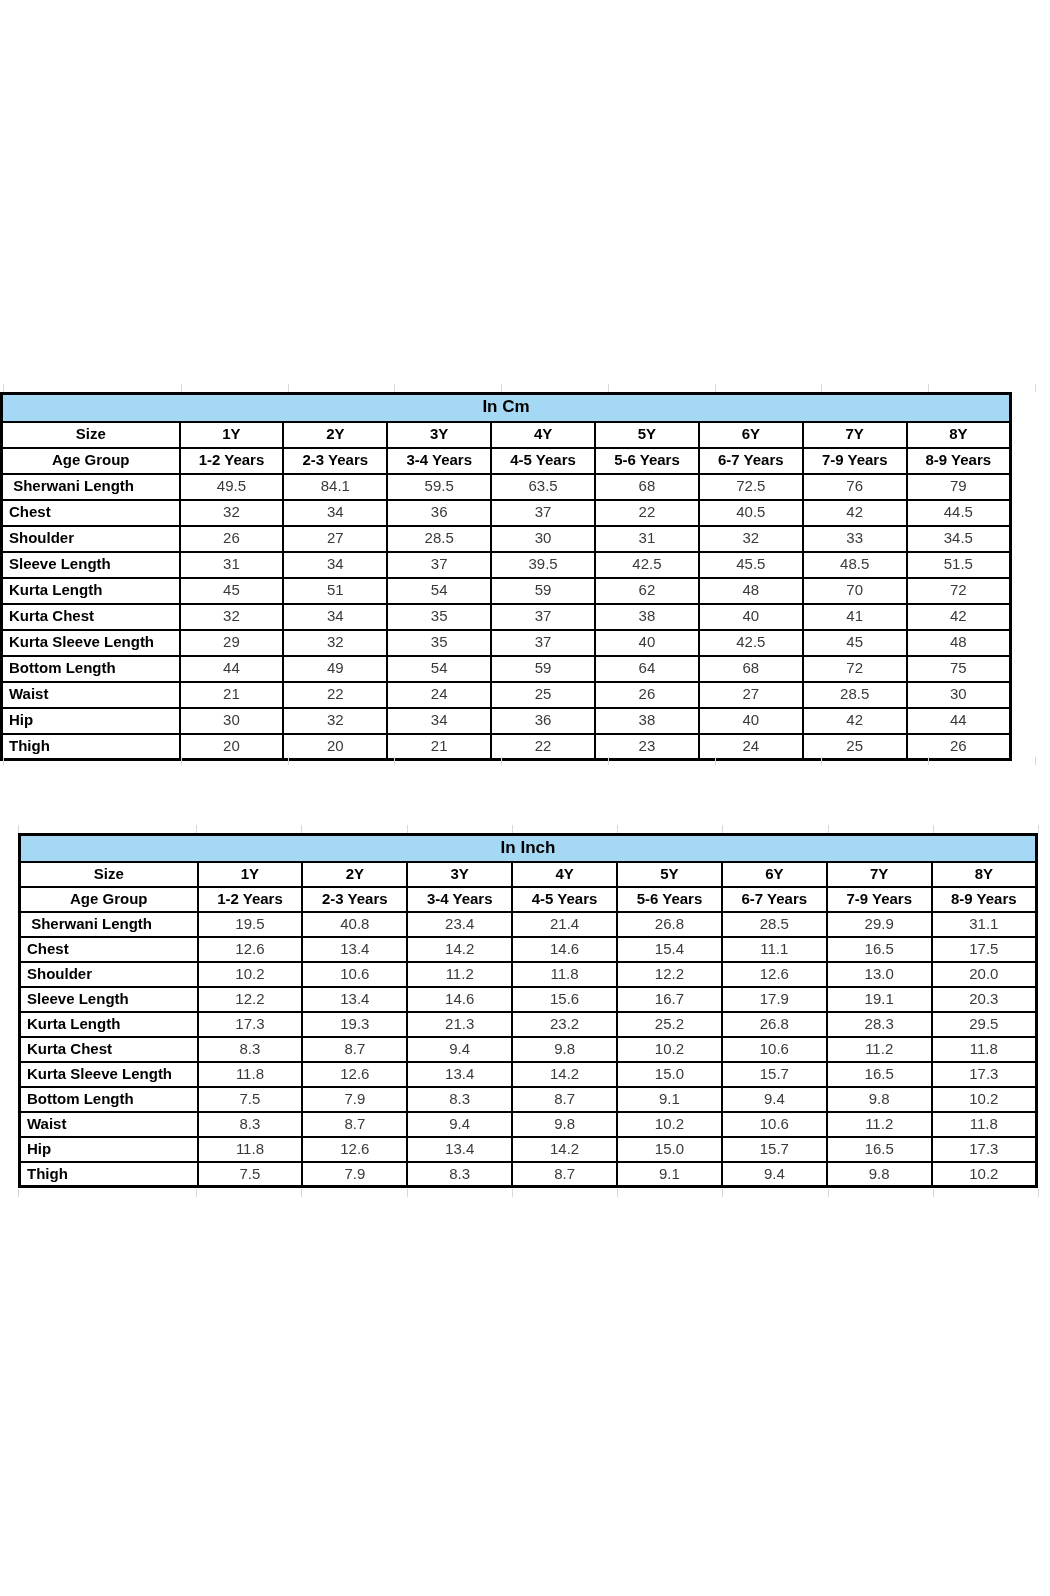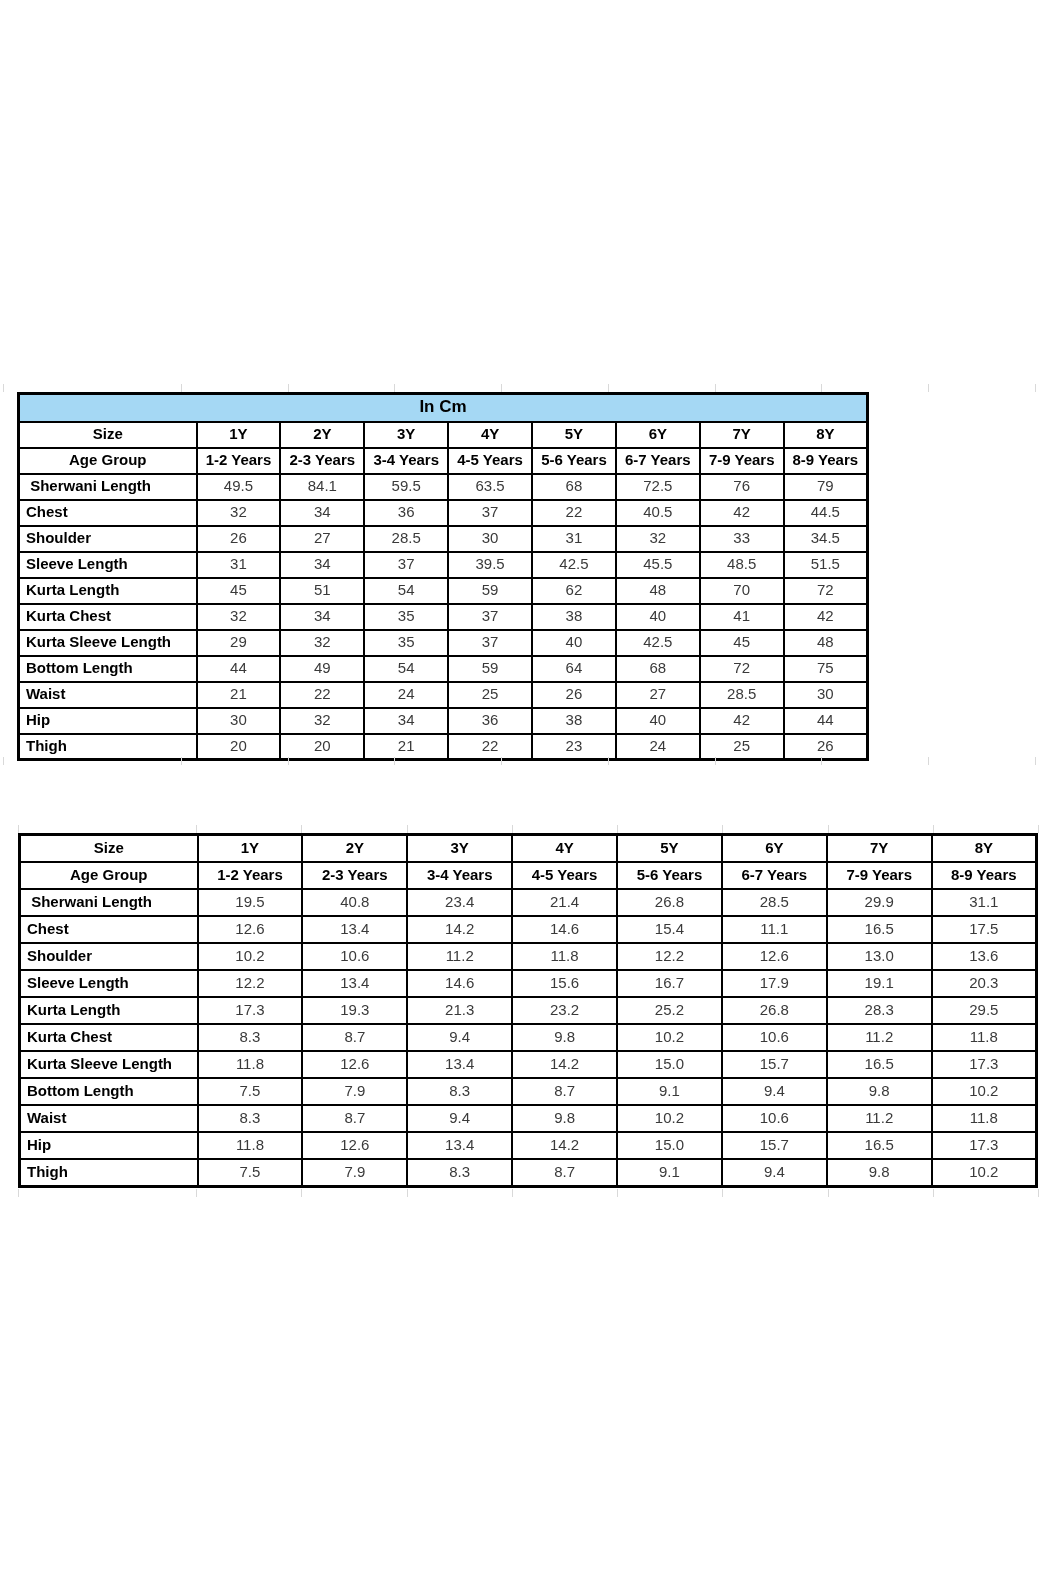--- a/index.html
+++ b/index.html
@@ -15,21 +15,21 @@
     width:1050px;height:1596px;background:#ffffff;
     font-family:"Liberation Sans", sans-serif;
   }
   .sheet{
     position:relative;width:1050px;height:1596px;background:#ffffff;overflow:hidden;
   }
   .size-table{
     position:absolute;border-collapse:collapse;table-layout:fixed;
     background:#ffffff;border:3px solid var(--border-col);
   }
-  .t1{left:17px;top:392px;width:852px;height:364px;}
+  .t1{left:0;top:392px;width:1012px;height:364px;}
   .t2{left:18px;top:833px;width:1020px;height:355px;}
   .size-table th,.size-table td{
     border:2px solid var(--border-col);
     padding:0 4px;
     text-align:center;
     vertical-align:middle;
     font-size:15px;
     line-height:1.1;
     color:var(--value-col);
     overflow:hidden;
@@ -233,20 +233,23 @@
       <col>
         <col>
         <col>
         <col>
         <col>
         <col>
         <col>
         <col>
     </colgroup>
     <tbody>
+        <tr class="title-row">
+          <th colspan="9">In Inch</th>
+        </tr>
         <tr class="size-row">
           <th>Size</th>
           <th>1Y</th>
           <th>2Y</th>
           <th>3Y</th>
           <th>4Y</th>
           <th>5Y</th>
           <th>6Y</th>
           <th>7Y</th>
           <th>8Y</th>
@@ -286,21 +289,21 @@
         </tr>
         <tr>
           <td class="label">Shoulder</td>
           <td>10.2</td>
           <td>10.6</td>
           <td>11.2</td>
           <td>11.8</td>
           <td>12.2</td>
           <td>12.6</td>
           <td>13.0</td>
-          <td>13.6</td>
+          <td>20.0</td>
         </tr>
         <tr>
           <td class="label">Sleeve Length</td>
           <td>12.2</td>
           <td>13.4</td>
           <td>14.6</td>
           <td>15.6</td>
           <td>16.7</td>
           <td>17.9</td>
           <td>19.1</td>

